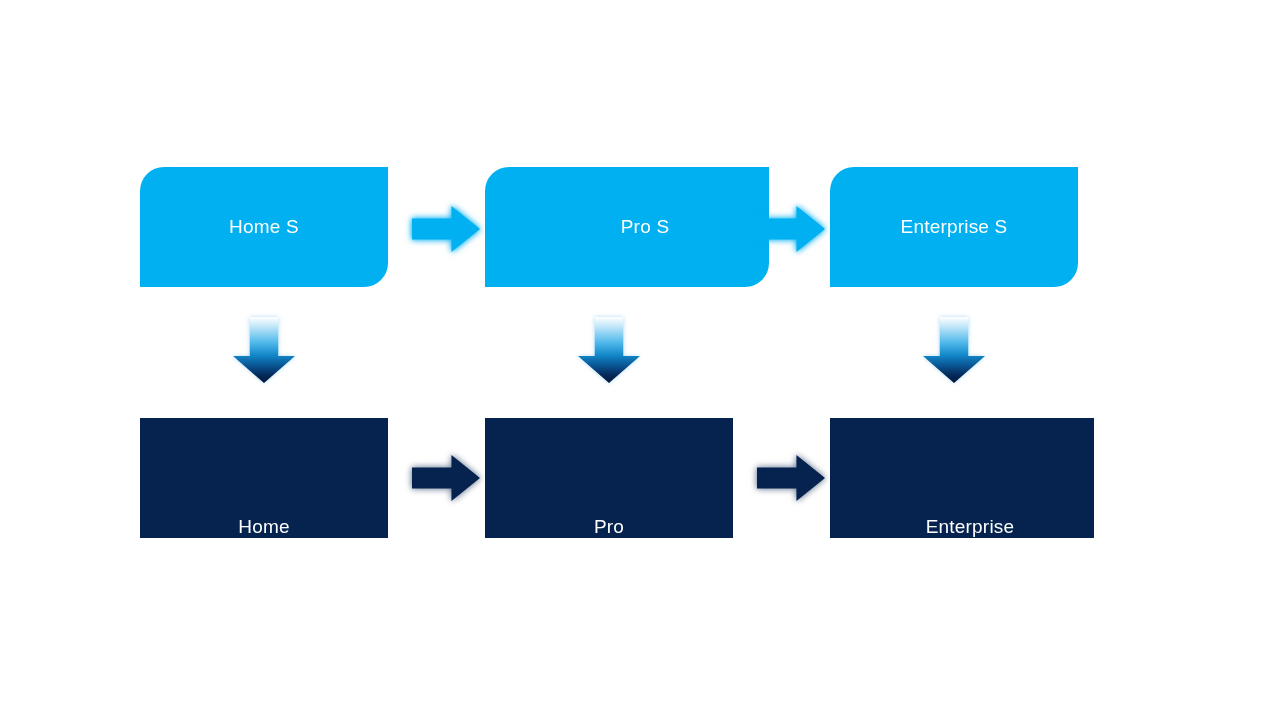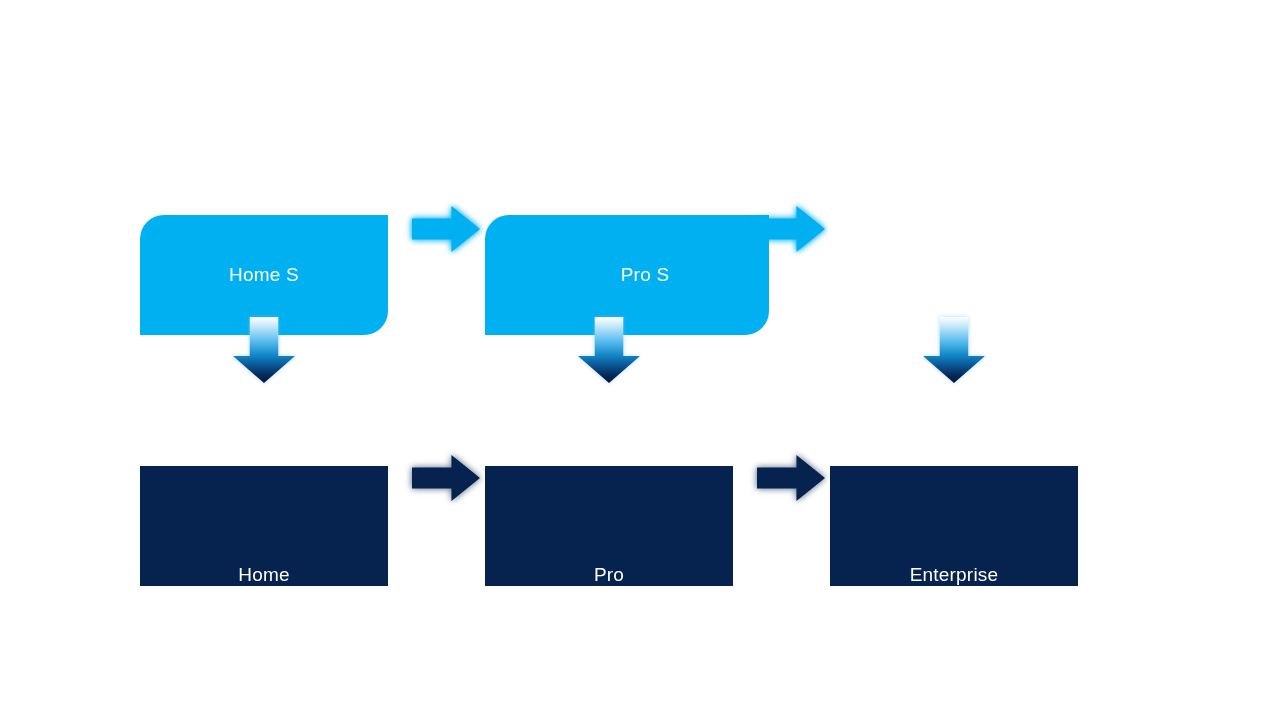--- a/index.html
+++ b/index.html
@@ -14,21 +14,20 @@
   .node {
     position: absolute;
     width: 248px;
     height: 120px;
     display: flex;
     align-items: center;
     justify-content: center;
     color: #ffffff;
     font-size: 19px;
     letter-spacing: 0.2px;
-    margin-top: 48px;
   }
   .node.light {
     background: #00b0f0;
     border-radius: 24px 0 24px 0;
   }
   .node.dark {
     background: #05234e;
     align-items: flex-end;
   }
   
@@ -75,20 +74,23 @@
 <body>
 
 <div class="canvas">
 
   <div class="node light" style="left:140px; top:167px;">
     <span>Home S</span>
   </div>
   <div class="node light" style="left:485px; top:167px;padding-left:36px;">
     <span>Pro S</span>
   </div>
+  <div class="node light" style="left:830px; top:167px;">
+    <span>Enterprise S</span>
+  </div>
 
   <div class="h-arrow-wrap light" style="left:412px; top:206px;">
     <div class="h-arrow light"></div>
   </div>
   <div class="h-arrow-wrap light" style="left:757px; top:206px;">
     <div class="h-arrow light"></div>
   </div>
 
   <div class="v-arrow-wrap" style="left:233px; top:317px;">
     <div class="v-arrow"></div>
@@ -99,21 +101,21 @@
   <div class="v-arrow-wrap" style="left:923px; top:317px;">
     <div class="v-arrow"></div>
   </div>
 
   <div class="node dark" style="left:140px; top:418px;">
     <span>Home</span>
   </div>
   <div class="node dark" style="left:485px; top:418px;">
     <span>Pro</span>
   </div>
-  <div class="node dark" style="left:830px; top:418px;">
+  <div class="node dark" style="left:830px; top:418px;padding-left:16px;">
     <span>Enterprise</span>
   </div>
 
   <div class="h-arrow-wrap dark" style="left:412px; top:455px;">
     <div class="h-arrow dark"></div>
   </div>
   <div class="h-arrow-wrap dark" style="left:757px; top:455px;">
     <div class="h-arrow dark"></div>
   </div>
 

